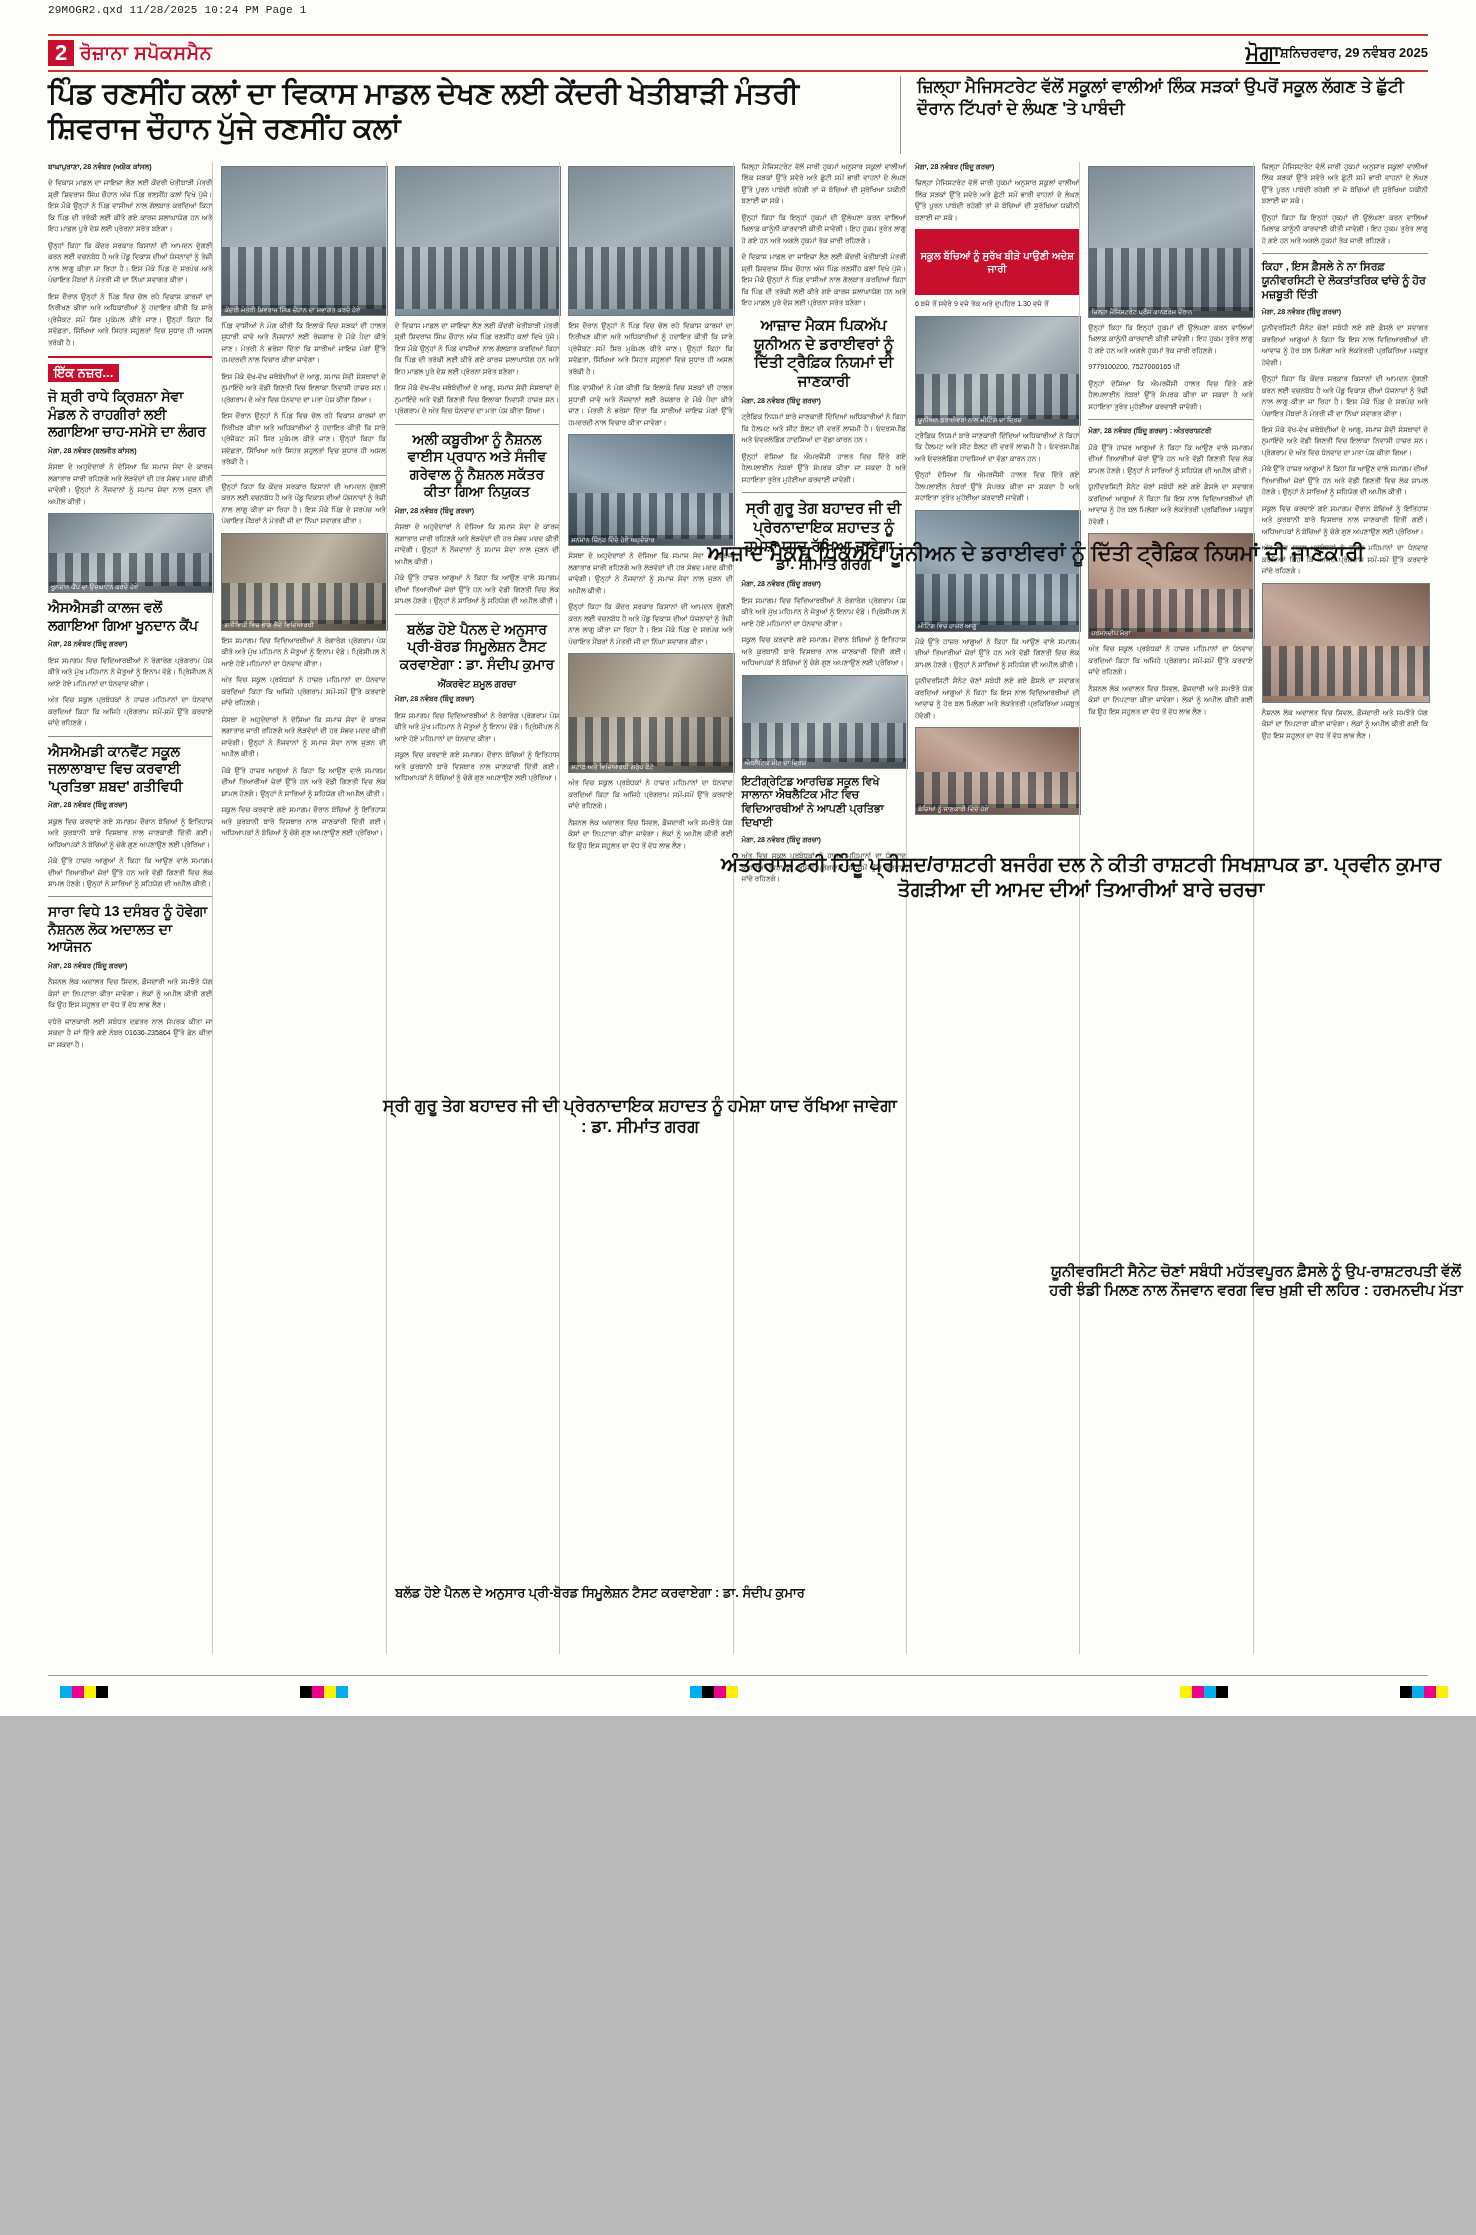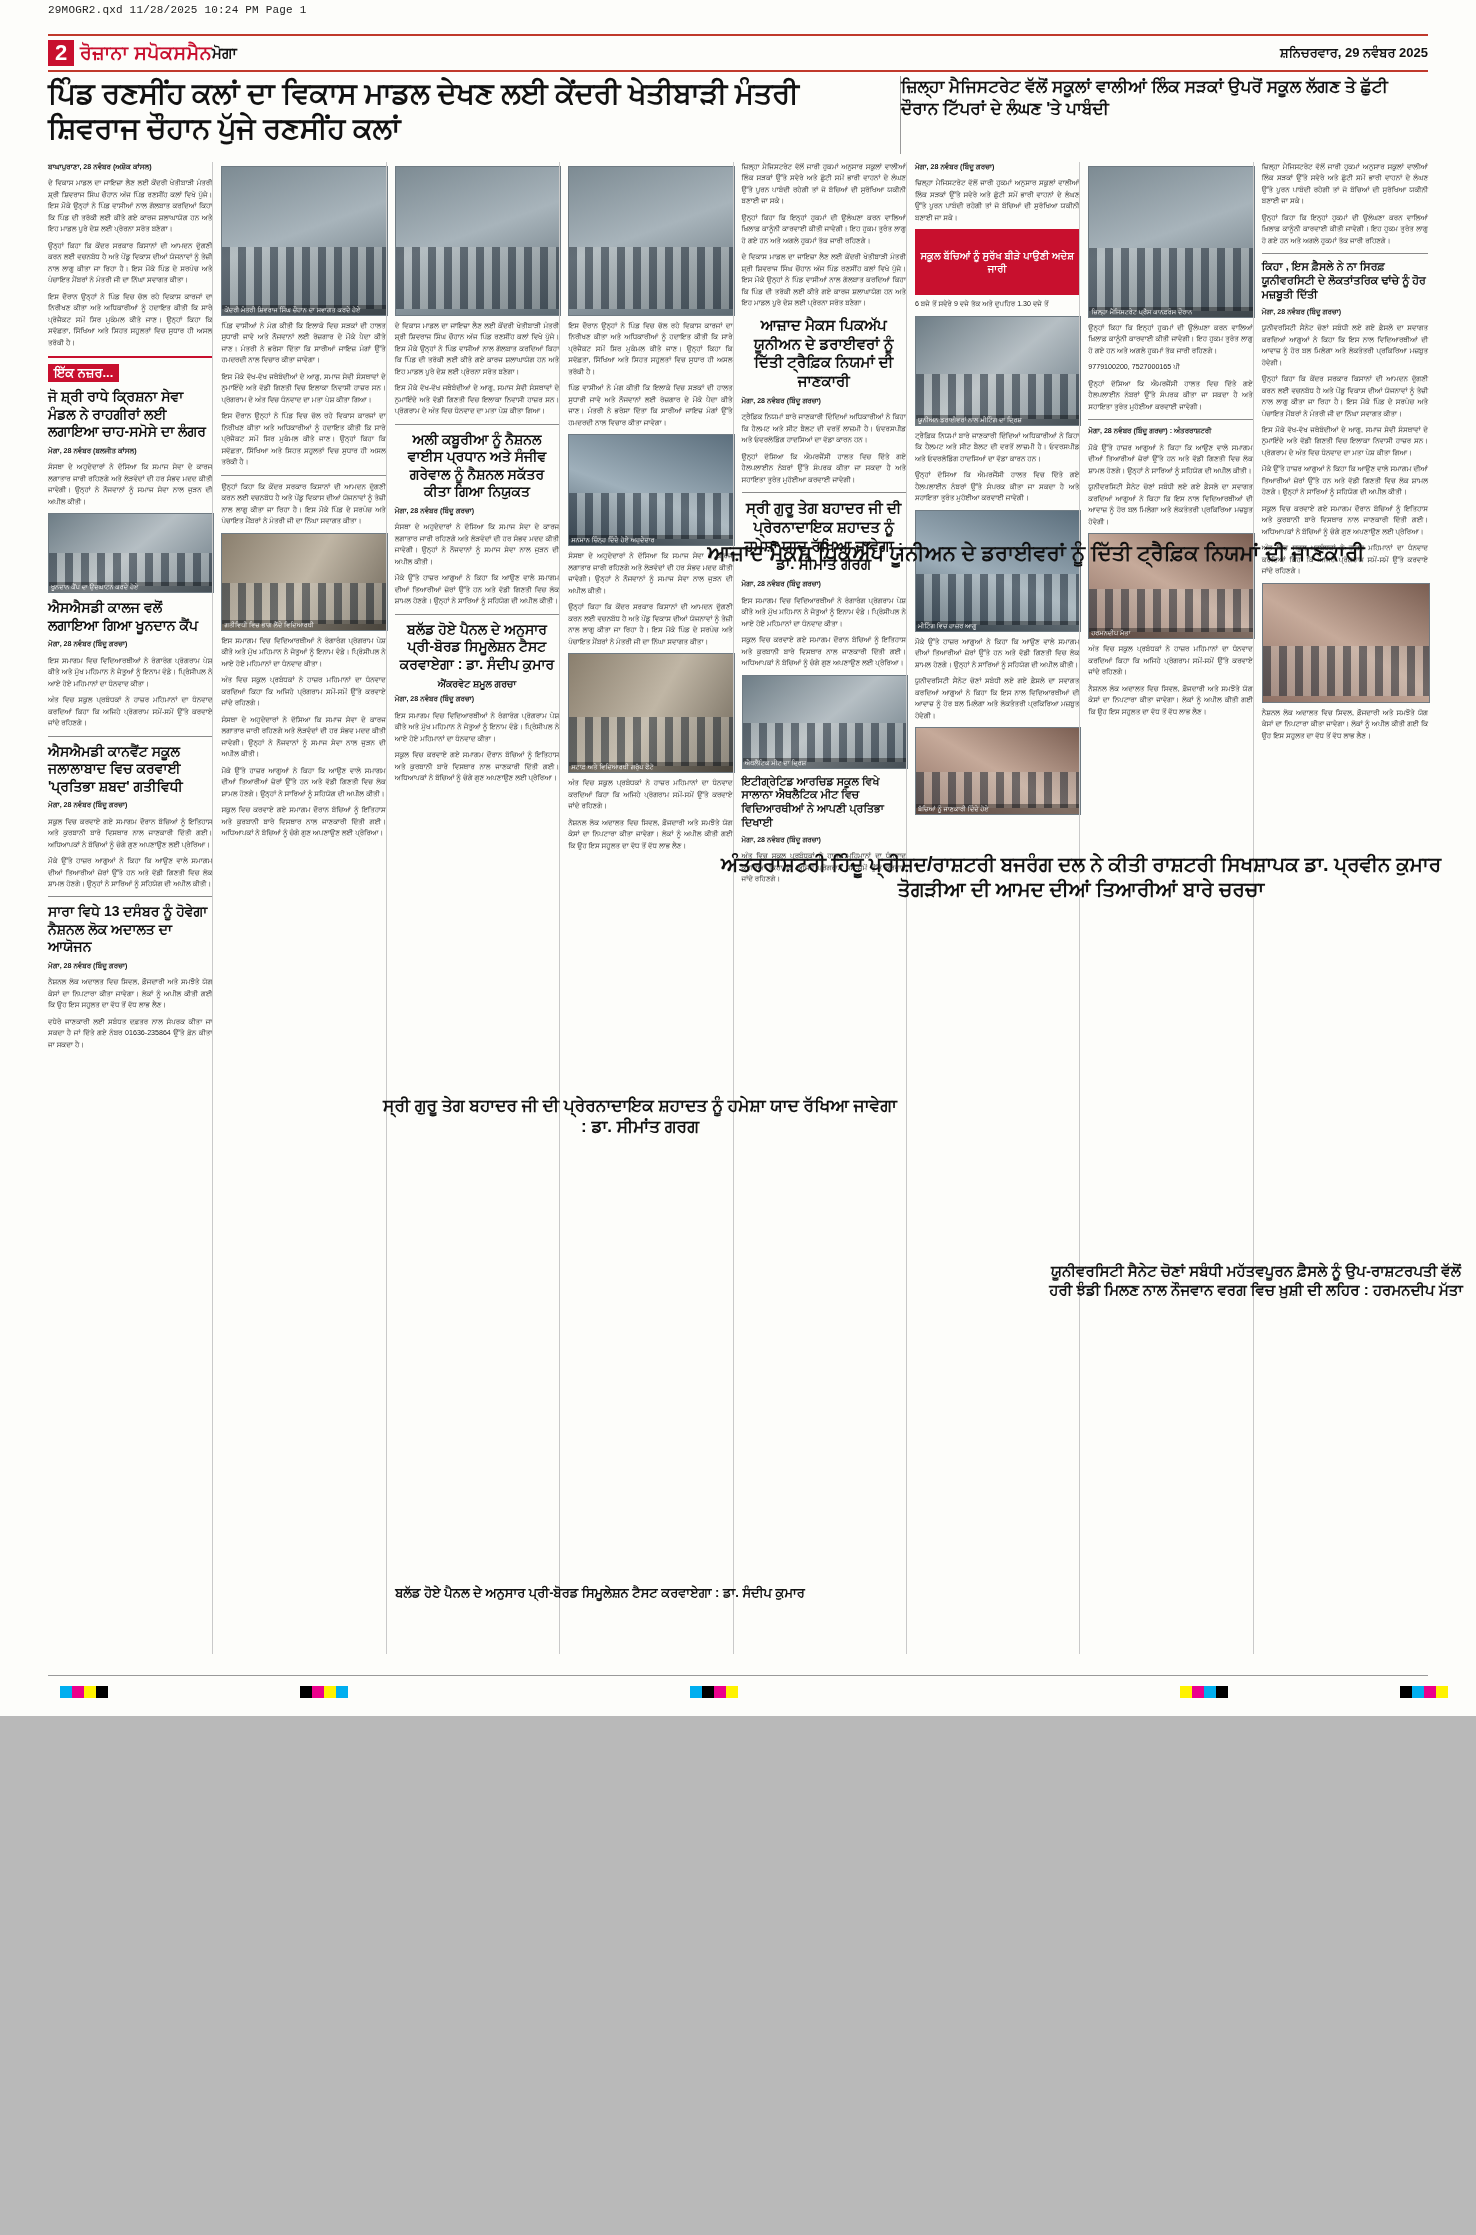--- a/index.html
+++ b/index.html
@@ -19,35 +19,35 @@
     border-top:2px solid #c0392b;border-bottom:2px solid #c0392b;
     display:flex;align-items:center;
   }
   .pgnum{
     background:#c8102e;color:#fff;font-weight:bold;font-size:22px;
     width:26px;height:26px;display:flex;align-items:center;justify-content:center;
     margin-right:6px;
   }
   .paper-name{font-size:19px;font-weight:bold;color:#c8102e;letter-spacing:.5px;}
   .mast-center{
-    flex:1;text-align:left;font-size:15px;font-weight:bold;color:#111;
+    flex:1;text-align:right;font-size:21px;font-weight:bold;color:#111;text-decoration:underline;
   }
   .mast-right{font-size:13px;font-weight:bold;color:#111;}
   
   .headbar{
     position:absolute;top:76px;left:48px;right:48px;height:78px;
     display:flex;gap:14px;
   }
   .head-left{
     width:838px;font-size:29px;line-height:1.22;font-weight:bold;color:#111;
     letter-spacing:-.2px;
   }
   .head-right{
     flex:1;font-size:17px;line-height:1.3;font-weight:bold;color:#111;
-    border-left:1px solid #999;padding-left:0;
+    border-left:1px solid #999;padding-left:16px;
   }
   
   .cols{
     position:absolute;top:162px;left:48px;right:48px;bottom:62px;
     display:flex;gap:0;justify-content:space-between;
   }
   .col{position:relative;}
   .c1{width:170px}.c2{width:170px}.c3{width:170px}.c4{width:170px}
   .c5{width:170px}.c6{width:170px}.c7{width:170px}.c8{width:172px}
   .vr{border-left:1px solid #c9c9c9;}

